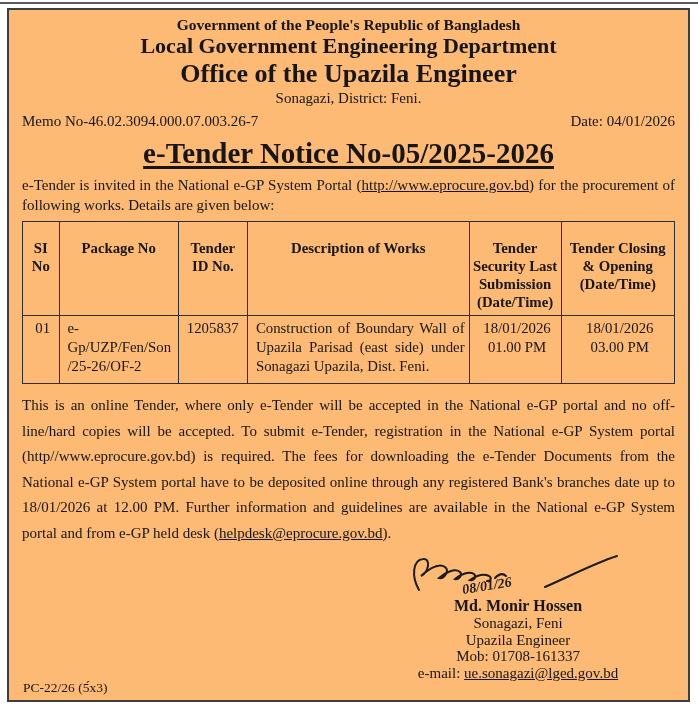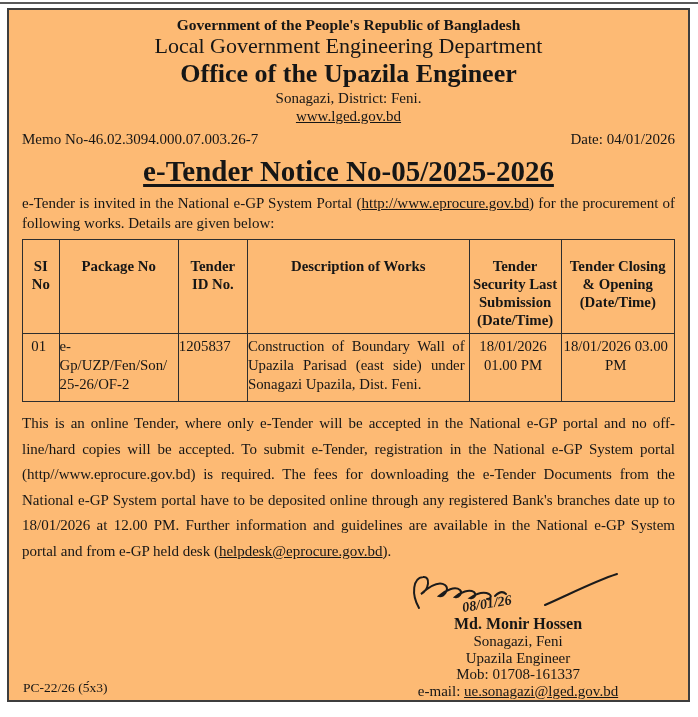--- a/index.html
+++ b/index.html
@@ -9,38 +9,38 @@
     font-family:"Liberation Serif", serif;
     color:#161616;
   }
   .top-rule { position:absolute; top:2px; left:0; width:698px; height:2px; background:#5a5a5a; }
   .sheet {
     position:absolute; top:8px; left:7px; width:683px; height:694px;
     box-sizing:border-box; border:2px solid #3e3e3e; background:#fdba74;
     padding:5px 13px 0 13px; overflow:hidden;
   }
   .h-gov   { font-weight:bold; font-size:15.5px; text-align:center; line-height:1.25; }
-  .h-dept  { font-weight:normal; font-size:22px;  text-align:center; line-height:1.12; }
+  .h-dept  { font-weight:bold; font-size:22px;  text-align:center; line-height:1.12; }
   .h-office{ font-weight:bold; font-size:26px;  text-align:center; line-height:1.14; }
   .h-loc   { font-size:15px; text-align:center; line-height:1.2; }
   .h-web   { font-size:15px; text-align:center; line-height:1.2; }
   .web-link, .link, .email-link { color:inherit; text-decoration:underline; cursor:pointer; }
   .memo-row { display:flex; justify-content:space-between; font-size:15px; margin-top:5px; line-height:1.2; }
   .title {
     text-align:center; font-weight:bold; font-size:29px; line-height:1.2;
     margin:6px 0 6px 0;
     text-decoration:underline; text-decoration-thickness:2.5px; text-underline-offset:3px;
   }
   .para { font-size:15px; text-align:justify; margin:0; }
   .intro { line-height:1.3; margin-top:2px; }
   .body-para { line-height:1.7; margin-top:9px; }
   .tender-table { width:100%; border-collapse:collapse; margin-top:6px; font-size:14.8px; table-layout:fixed; }
   .tender-table th, .tender-table td { border:1.6px solid #2e2e2e; }
   .tender-table th { font-weight:bold; text-align:center; vertical-align:top; line-height:1.2; padding:18px 2px 4px 2px; }
-  .tender-table td { vertical-align:top; line-height:1.26; padding:3px 4px 8px 0; }
+  .tender-table td { vertical-align:top; line-height:1.26; padding:3px 4px 8px 8px; }
   .c-center { text-align:center; }
   .c-just { text-align:justify; }
   .wrap-any { overflow-wrap:anywhere; }
   .sig-block { width:310px; margin:0 2px 0 auto; text-align:center; }
   .sig-svg { display:block; margin:4px auto -3px auto; }
   .sig-name { font-weight:bold; font-size:16px; line-height:1.12; }
   .sig-line { font-size:15px; line-height:1.1; }
   .footer-code { position:absolute; left:14px; bottom:4px; font-size:13.5px;font-family:Liberation Serif, serif; }
 </style>
 </head>
@@ -48,21 +48,20 @@
 
 <div class="top-rule"></div>
 
 <div class="sheet">
 
   <div>
     <div class="h-gov">Government of the People's Republic of Bangladesh</div>
     <div class="h-dept">Local Government Engineering Department</div>
     <div class="h-office">Office of the Upazila Engineer</div>
     <div class="h-loc">Sonagazi, District: Feni.</div>
-    <div class="h-web"><a class="web-link">www.lged.gov.bd</a></div>
   </div>
 
   <div class="memo-row">
     <span>Memo No-46.02.3094.000.07.003.26-7</span>
     <span>Date: 04/01/2026</span>
   </div>
 
   <div class="title">e-Tender Notice No-05/2025-2026</div>
 
   <p class="para intro"><span>e-Tender is invited in the National e-GP System Portal (</span><a class="link">http://www.eprocure.gov.bd</a><span>) for the procurement of following works. Details are given below:</span></p>

